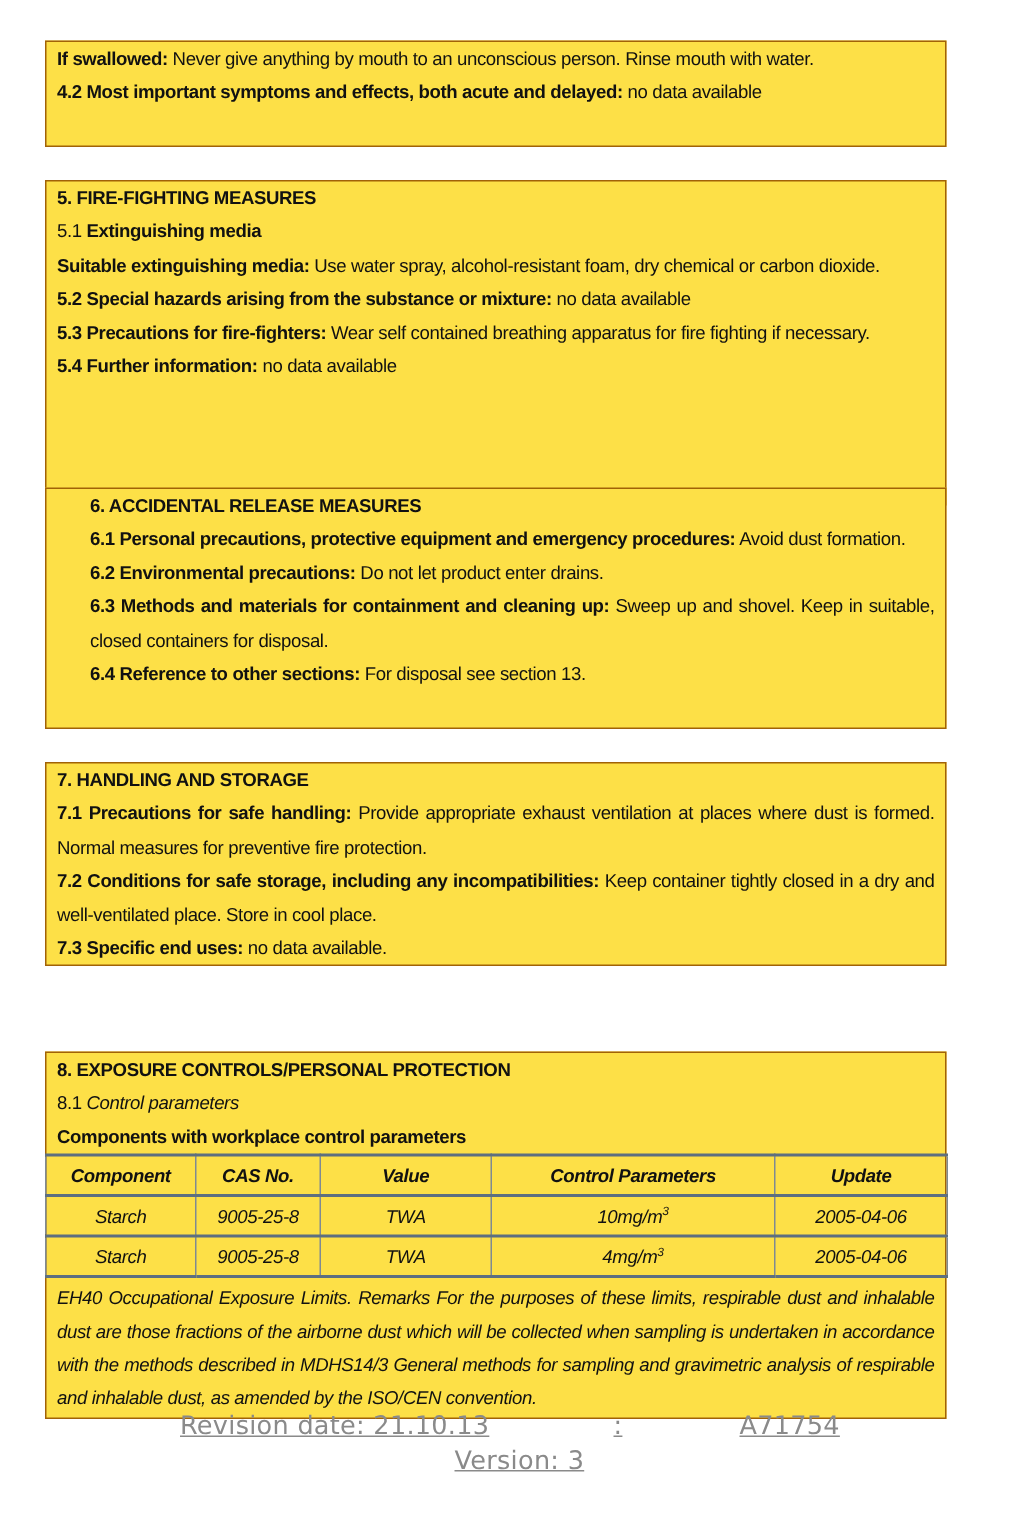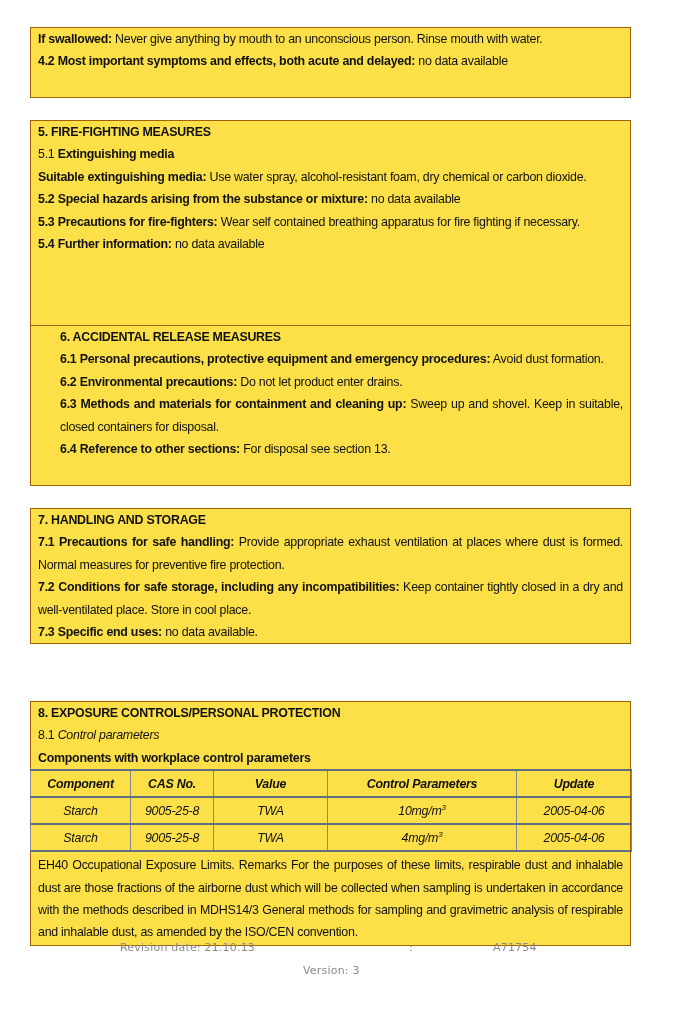--- a/index.html
+++ b/index.html
@@ -32,25 +32,25 @@
     font-size: 12.4px; letter-spacing: -0.25px; font-style: italic;
   }
   table.ctl th, table.ctl td {
     border: 1px solid #7f8a93; text-align: center; height: 25px; padding: 0;
   }
   table.ctl tr { border-top: 2px solid #5d6f80; }
   table.ctl th { font-weight: bold; }
   table.ctl tr.last td { border-bottom: 2px solid #5d6f80; }
   sup { font-size: 8px; vertical-align: 5px; line-height: 0; }
   .remarks { padding: 2px 7px 0 7px; }
-  .remarks p { text-align: justify; }
+  .remarks p { text-align: justify; font-style: italic; }
 
   .footer {
     position: absolute; font-family: "DejaVu Sans", sans-serif; color: #8a8a8a;
-    font-size: 11px; letter-spacing: 0.2px;
+    font-size: 17px; letter-spacing: 0.2px; text-decoration: underline;
   }
   #rev-date { left: 120px; top: 941px; }
   #rev-colon { left: 409px; top: 941px; }
   #doc-code { left: 493px; top: 941px; text-align: center; }
   #version { left: 303px; top: 964px; }
 </style>
 </head>
 <body>
 
 <div class="box" id="box4">

